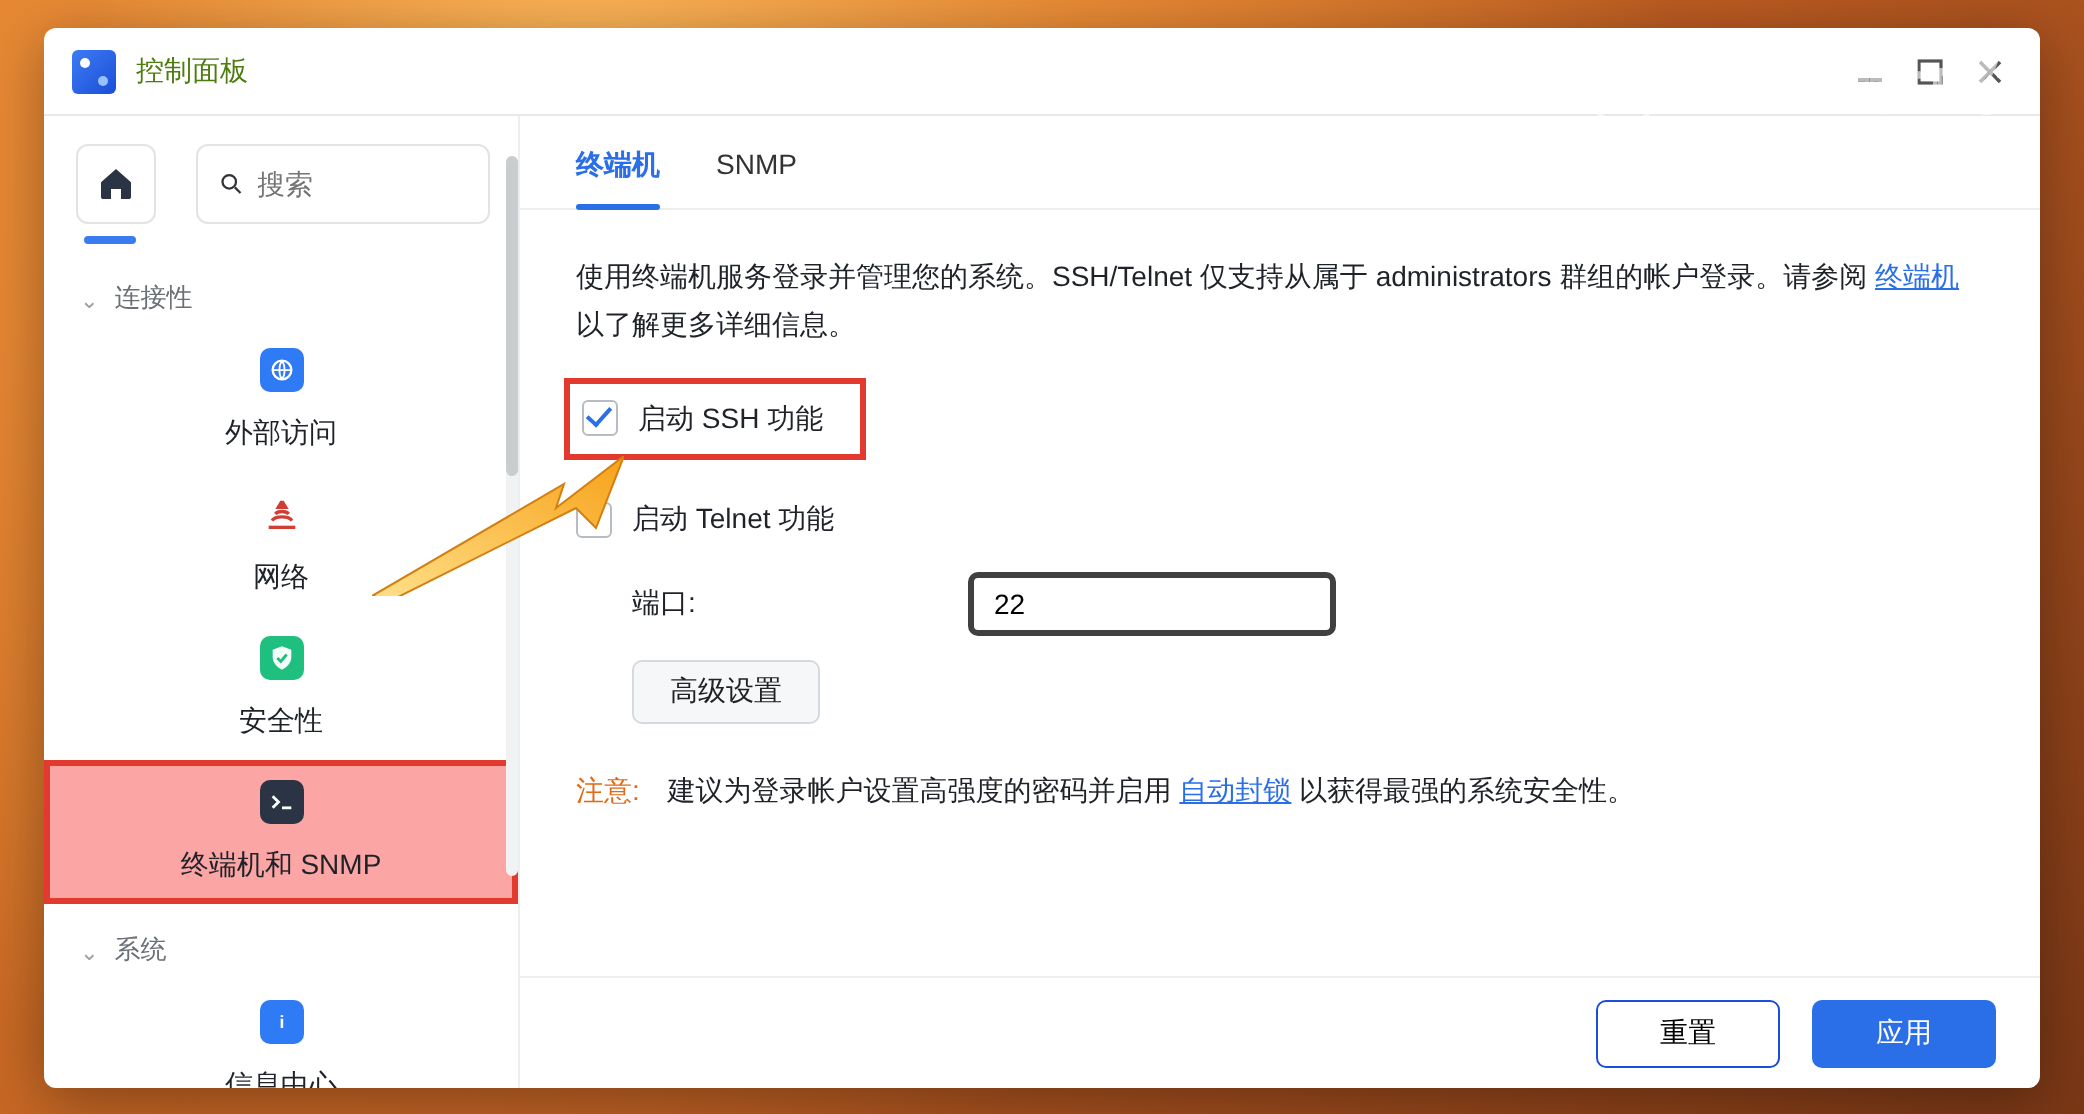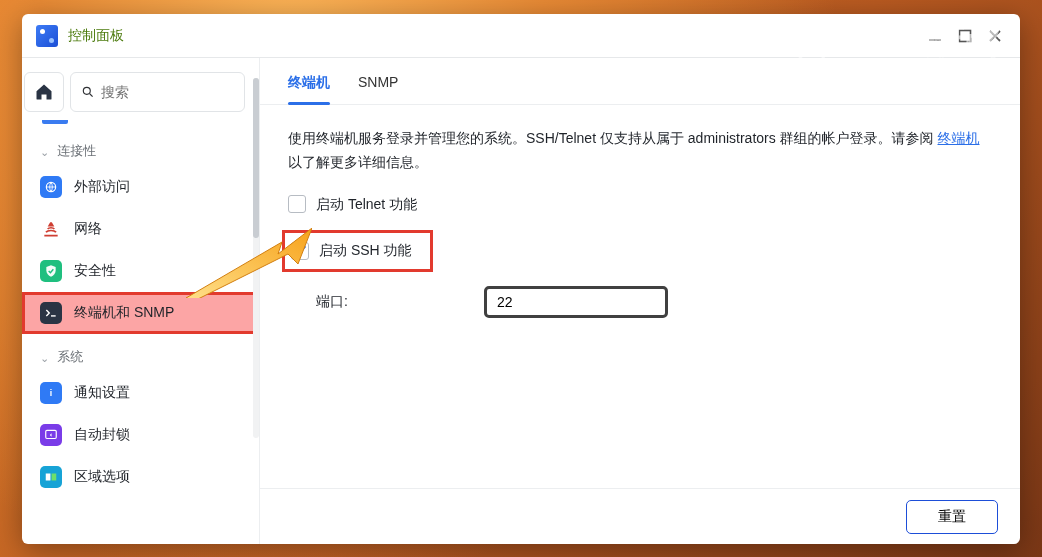--- a/index.html
+++ b/index.html
@@ -24,32 +24,32 @@
   .winbtn { width: 30px; height: 30px; display:flex; align-items:center; justify-content:center;
     color:#555; font-size:16px; cursor:pointer; }
   .close-x{font-size:17px;}
 
   .body { flex: 1; display: flex; min-height: 0; }
 
   .sidebar { width: 238px; border-right: 1px solid #eceef0; display:flex; flex-direction:column; position:relative; }
   .sidebar-scroll { position:absolute; right:0; top:20px; width:6px; height:360px; background:#f1f2f3; border-radius:3px;}
   .sidebar-scroll-thumb{position:absolute;right:0;top:20px;width:6px;height:160px;background:#c9cdd2;border-radius:3px;}
 
-  .search-row { display:flex; gap:6px; padding: 14px 14px 6px 2px; align-items:center; }
+  .search-row { display:flex; gap:20px; padding: 14px 14px 6px 16px; align-items:center; }
   .home-btn { width: 40px; height: 40px; border:1px solid #e1e4e7; border-radius:6px; display:flex;
     align-items:center; justify-content:center; cursor:pointer; }
   .search-box { flex:1; height:40px; border:1px solid #e1e4e7; border-radius:6px; display:flex; align-items:center; padding:0 10px; }
   .search-box input { border:none; outline:none; font-size:14px; width:100%; color:#333; background:transparent; }
   .search-box .mag { margin-right:6px; color:#555; }
   .accent-strip{height:6px;margin:0 20px 4px 20px;border-bottom:4px solid #3a7bf0;width:26px;border-radius:2px;}
 
   .section-header { display:flex; align-items:center; gap:8px; padding: 14px 18px 6px 18px; color:#6b7076; font-size:13px; cursor:default; }
   .chev { display:inline-block; transform: rotate(180deg); font-size:11px; color:#9aa0a6;}
 
-  .nav-item { display:flex; align-items:center; gap:12px; padding: 10px 18px; font-size:14px; color:#1f2329; cursor:pointer; position:relative;}
+  .nav-item { display:flex; align-items:center; gap:12px; padding: 10px 18px; font-size:14px; color:#1f2329; cursor:pointer; position:relative;flex-direction:column;}
   .nav-item.selected { background:#fca5a5; }
   .nav-item.selected.highlighted { outline:3px solid #e23a2e; outline-offset:-3px; }
   .nav-icon { width:22px; height:22px; display:flex; align-items:center; justify-content:center; border-radius:5px; color:#fff; font-size:12px;}
   .ic-ext{background:#2f7af5;}
   .ic-net{background:#fff;}
   .ic-sec{background:#1fbf7f;}
   .ic-term{background:#2a3444;}
   .ic-info{background:#2f7af5;}
   .ic-portal{background:#7a3ce8;}
   .ic-region{background:#17a3d6;}
@@ -207,21 +207,21 @@
         <span>系统</span>
       </div>
 
       <div class="nav-item">
         <div class="nav-icon ic-info">
             <svg width="14" height="14" viewBox="0 0 24 24">
               <circle cx="12" cy="12" r="9" fill="#fff" opacity=".0"></circle>
               <text x="12" y="17" text-anchor="middle" font-size="15" font-weight="700" fill="#fff">i</text>
             </svg>
           </div>
-        <span>通知设置</span>
+        <span>信息中心</span>
       </div>
 
       <div class="nav-item">
         <div class="nav-icon ic-portal">
             <svg width="14" height="14" viewBox="0 0 24 24">
               <rect x="3" y="4" width="18" height="14" rx="2" fill="none" stroke="#fff" stroke-width="2"></rect>
               <path d="M10 12l3-3v6z" fill="#fff"></path>
             </svg>
           </div>
         <span>自动封锁</span>
@@ -246,40 +246,48 @@
       <div class="tabs">
         <div class="tab active"><span style="color:#2b6fe8">终端机</span></div>
         <div class="tab inactive"><span>SNMP</span></div>
       </div>
 
       <div class="scroll-region">
         <div class="intro">
           <span>使用终端机服务登录并管理您的系统。SSH/Telnet 仅支持从属于 administrators 群组的帐户登录。请参阅 </span><a href="#">终端机</a><span> 以了解更多详细信息。</span>
         </div>
 
+        <div class="check-row highlight" style="margin-top:14px">
+          <div class="chkbox checked"></div>
+          <span>启动 SSH 功能</span>
+        </div>
+
         <div class="check-row" style="margin-top:18px">
           <div class="chkbox"></div>
           <span>启动 Telnet 功能</span>
         </div>
 
-        <div class="check-row highlight" style="margin-top:14px">
-          <div class="chkbox checked"></div>
-          <span>启动 SSH 功能</span>
-        </div>
-
         <div class="sub-indent">
           <span style="width:150px">端口:</span>
           <input class="port-input" type="text" value="22" style="">
         </div>
 
-
+        <div class="sub-indent" style="margin-top:12px">
+          <button class="adv-btn">高级设置</button>
+        </div>
+
+        <div class="note-line">
+          <span class="note-label">注意:</span>
+          <span>建议为登录帐户设置高强度的密码并启用 </span><a href="#">自动封锁</a><span> 以获得最强的系统安全性。</span>
+        </div>
       </div>
 
       <div class="footer">
         <button class="btn">重置</button>
+        <button class="btn primary">应用</button>
       </div>
     </div>
   </div>
 
   <svg class="arrow" viewBox="0 0 126 70">
     <defs>
       <linearGradient id="g" x1="0" y1="1" x2="1" y2="0">
         <stop offset="0" stop-color="#ffe08a"></stop>
           <stop offset="1" stop-color="#f7a21a"></stop>
       </linearGradient>

